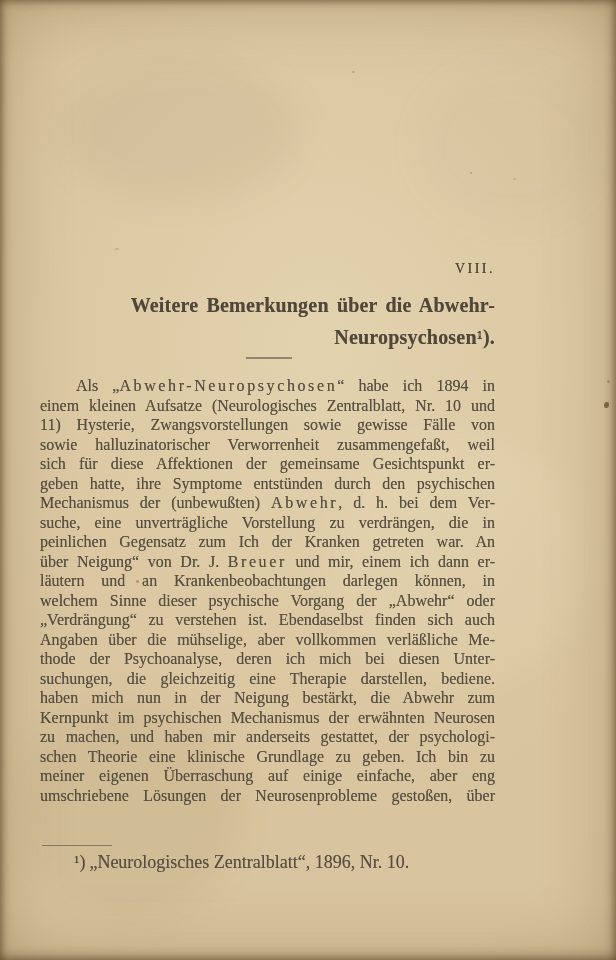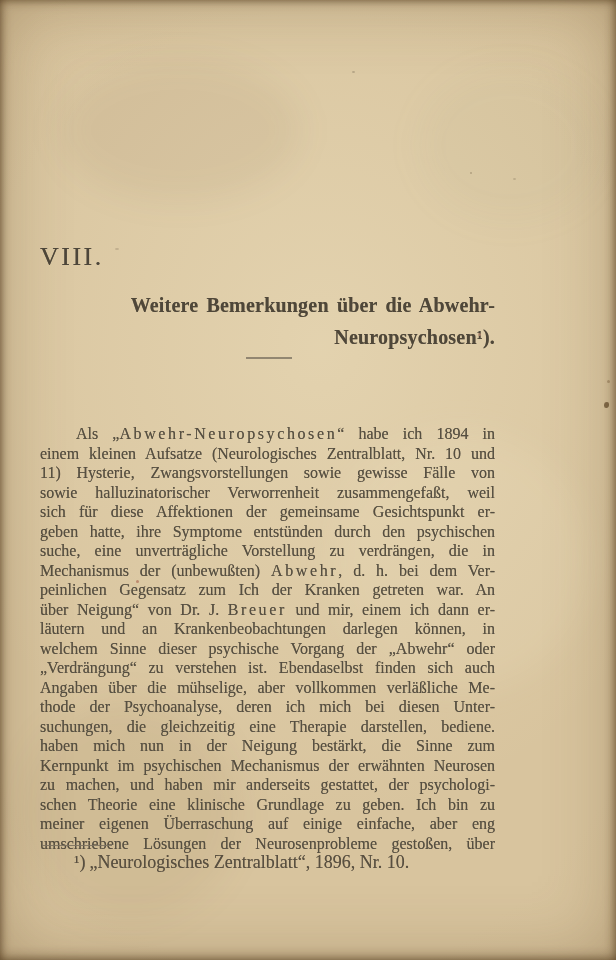--- a/index.html
+++ b/index.html
@@ -27,26 +27,26 @@
       inset -6px 0 10px -4px rgba(60,38,14,0.35),
       inset 0 5px 9px -4px rgba(60,38,14,0.35),
       inset 0 -7px 12px -5px rgba(60,38,14,0.40);
   }
   .mottle { position: absolute; border-radius: 50%; filter: blur(16px); pointer-events: none; }
   .m1 { left: 60px;  top: 60px;  width: 240px; height: 140px; background: rgba(120,90,50,0.07); }
   .m2 { left: 330px; top: 430px; width: 260px; height: 260px; background: rgba(255,244,214,0.10); }
   .m3 { left: 20px;  top: 700px; width: 220px; height: 220px; background: rgba(110,82,44,0.07); }
   .m4 { left: 420px; top: 70px;  width: 180px; height: 150px; background: rgba(146,160,120,0.06); }
 
-  .ink { color: #544d3f; margin-top: 48px; }
+  .ink { color: #544d3f; }
 
   .chapter {
-    position: absolute; left: 40px; top: 246px; width: 455px;
-    text-align: left;
-    font-size: 26px; line-height: 22px;
+    position: absolute; left: 40px; top: 258px; width: 455px;
+    text-align: right;
+    font-size: 14px; line-height: 22px;
     letter-spacing: 2.5px;
     color: #4d463a;
     text-shadow: 0 0 0.4px rgba(77,70,58,0.7);
   }
   .title-line {
     position: absolute; left: 40px; width: 455px;
     text-align: right;
     font-size: 20px; line-height: 30px;
     font-weight: bold;
     color: #4f4739;
@@ -120,34 +120,34 @@
 
   <div class="body-text ink">
 
     <div>
       <div class="bline indent"><span>Als „</span><span class="sperr">Abwehr-Neuropsychosen</span><span>“ habe ich 1894 in</span></div>
       <div class="bline">einem kleinen Aufsatze (Neurologisches Zentralblatt, Nr. 10 und</div>
       <div class="bline">11) Hysterie, Zwangsvorstellungen sowie gewisse Fälle von</div>
       <div class="bline">sowie halluzinatorischer Verworrenheit zusammengefaßt, weil</div>
       <div class="bline">sich für diese Affektionen der gemeinsame Gesichtspunkt er-</div>
       <div class="bline">geben hatte, ihre Symptome entstünden durch den psychischen</div>
+      <div class="bline"><span>Mechanismus der (unbewußten) </span><span class="sperr">Abwehr</span><span>, d. h. bei dem Ver-</span></div>
       <div class="bline">suche, eine unverträgliche Vorstellung zu verdrängen, die in</div>
-      <div class="bline"><span>Mechanismus der (unbewußten) </span><span class="sperr">Abwehr</span><span>, d. h. bei dem Ver-</span></div>
       <div class="bline">peinlichen Gegensatz zum Ich der Kranken getreten war. An</div>
       <div class="bline"><span>über Neigung“ von Dr. J. </span><span class="sperr">Breuer</span><span> und mir, einem ich dann er-</span></div>
       <div class="bline">läutern und an Krankenbeobachtungen darlegen können, in</div>
       <div class="bline">welchem Sinne dieser psychische Vorgang der „Abwehr“ oder</div>
       <div class="bline">„Verdrängung“ zu verstehen ist. Ebendaselbst finden sich auch</div>
       <div class="bline">Angaben über die mühselige, aber vollkommen verläßliche Me-</div>
       <div class="bline">thode der Psychoanalyse, deren ich mich bei diesen Unter-</div>
       <div class="bline">suchungen, die gleichzeitig eine Therapie darstellen, bediene.</div>
     </div>
 
     <div>
-      <div class="bline">haben mich nun in der Neigung bestärkt, die Sinne zum</div>
+      <div class="bline">haben mich nun in der Neigung bestärkt, die Abwehr zum</div>
       <div class="bline">Kernpunkt im psychischen Mechanismus der erwähnten Neurosen</div>
       <div class="bline">zu machen, und haben mir anderseits gestattet, der psychologi-</div>
       <div class="bline">schen Theorie eine klinische Grundlage zu geben. Ich bin zu</div>
       <div class="bline">meiner eigenen Überraschung auf einige einfache, aber eng</div>
       <div class="bline">umschriebene Lösungen der Neurosenprobleme gestoßen, über</div>
     </div>
 
   </div>
 
   <div class="footnote-rule"></div>

